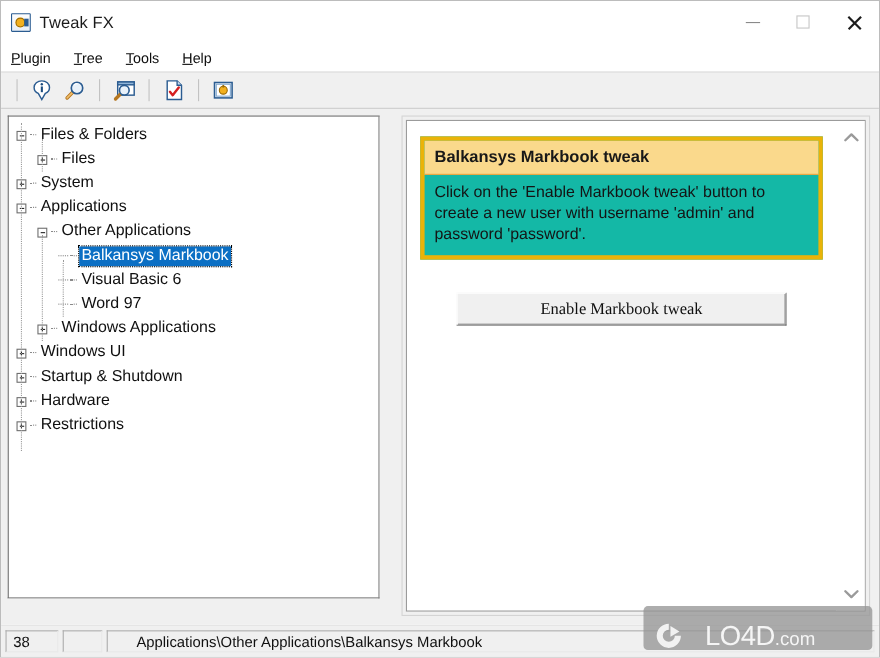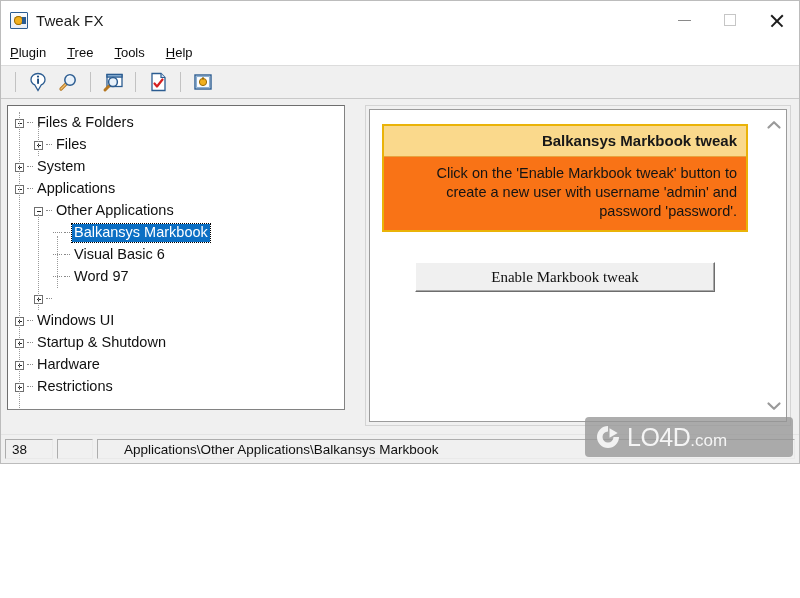--- a/index.html
+++ b/index.html
@@ -14,21 +14,21 @@
     font-size: 13px;
     color: #000000;
     overflow: hidden;
     position: relative;
   }
 
   .window {
     position: absolute;
     left: 0; top: 0;
     width: 800px;
-    height: 464px;
+    height: 598px;
     background: #ffffff;
     border: 1px solid #bcbcbc;
     box-sizing: border-box;
     display: flex;
     flex-direction: column;
   }
 
   
   .titlebar {
     height: 38px;
@@ -268,24 +268,23 @@
     display: flex;
   }
   .panel-content {
     flex: 1 1 auto;
     position: relative;
     padding: 14px 12px 0 12px;
     overflow: hidden;
   }
 
   .info-box {
-    border: 2px solid #eab308;
-    box-sizing: border-box;
-    background: #f97316;
-    text-align: right;
+    border: 4px solid #eab308;
+    box-sizing: border-box;
+    background: #14b8a6;
   }
   .info-head {
     background: #fad98c;
     border-bottom: 1px solid #e8a33d;
     font-weight: bold;
     font-size: 15px;
     color: #181818;
     padding: 6px 9px 7px 9px;
   }
   .info-body {
@@ -373,23 +372,23 @@
   
   .watermark {
     position: absolute;
     right: 6px;
     bottom: 6px;
     width: 198px;
     height: 40px;
     background: rgba(150,150,150,0.78);
     border-radius: 4px;
     display: flex;
-    align-items: center;
+    align-items: flex-end;
     padding-left: 10px;
-    gap: 6px;
+    gap: 20px;
     pointer-events: none;
   }
   .wm-logo {
     width: 26px;
     height: 26px;
     position: relative;
     flex: 0 0 auto;
   }
   .wm-text {
     font-size: 25px;
@@ -535,20 +534,21 @@
           <div class="tnode">
             <div class="tspacer" style="width: 45px;"></div>
             <div class="tdash"></div>
             <div style="width: 6px; height: 1px; border-top: 1px dotted rgb(138, 138, 138); flex: 0 0 auto; margin-right: 2px;"></div>
             <span class="tlabel">Word 97</span>
           </div>
           <div class="tnode">
             <div class="tspacer" style="width: 26px;"></div>
             <div class="tbox plus"></div>
             <div style="width: 6px; height: 1px; border-top: 1px dotted rgb(138, 138, 138); flex: 0 0 auto; margin-right: 2px;"></div>
+            <span class="tlabel">Windows Applications</span>
           </div>
           <div class="tnode">
             <div class="tspacer" style="width: 7px;"></div>
             <div class="tbox plus"></div>
             <div style="width: 6px; height: 1px; border-top: 1px dotted rgb(138, 138, 138); flex: 0 0 auto; margin-right: 2px;"></div>
             <span class="tlabel">Windows UI</span>
           </div>
           <div class="tnode">
             <div class="tspacer" style="width: 7px;"></div>
             <div class="tbox plus"></div>

